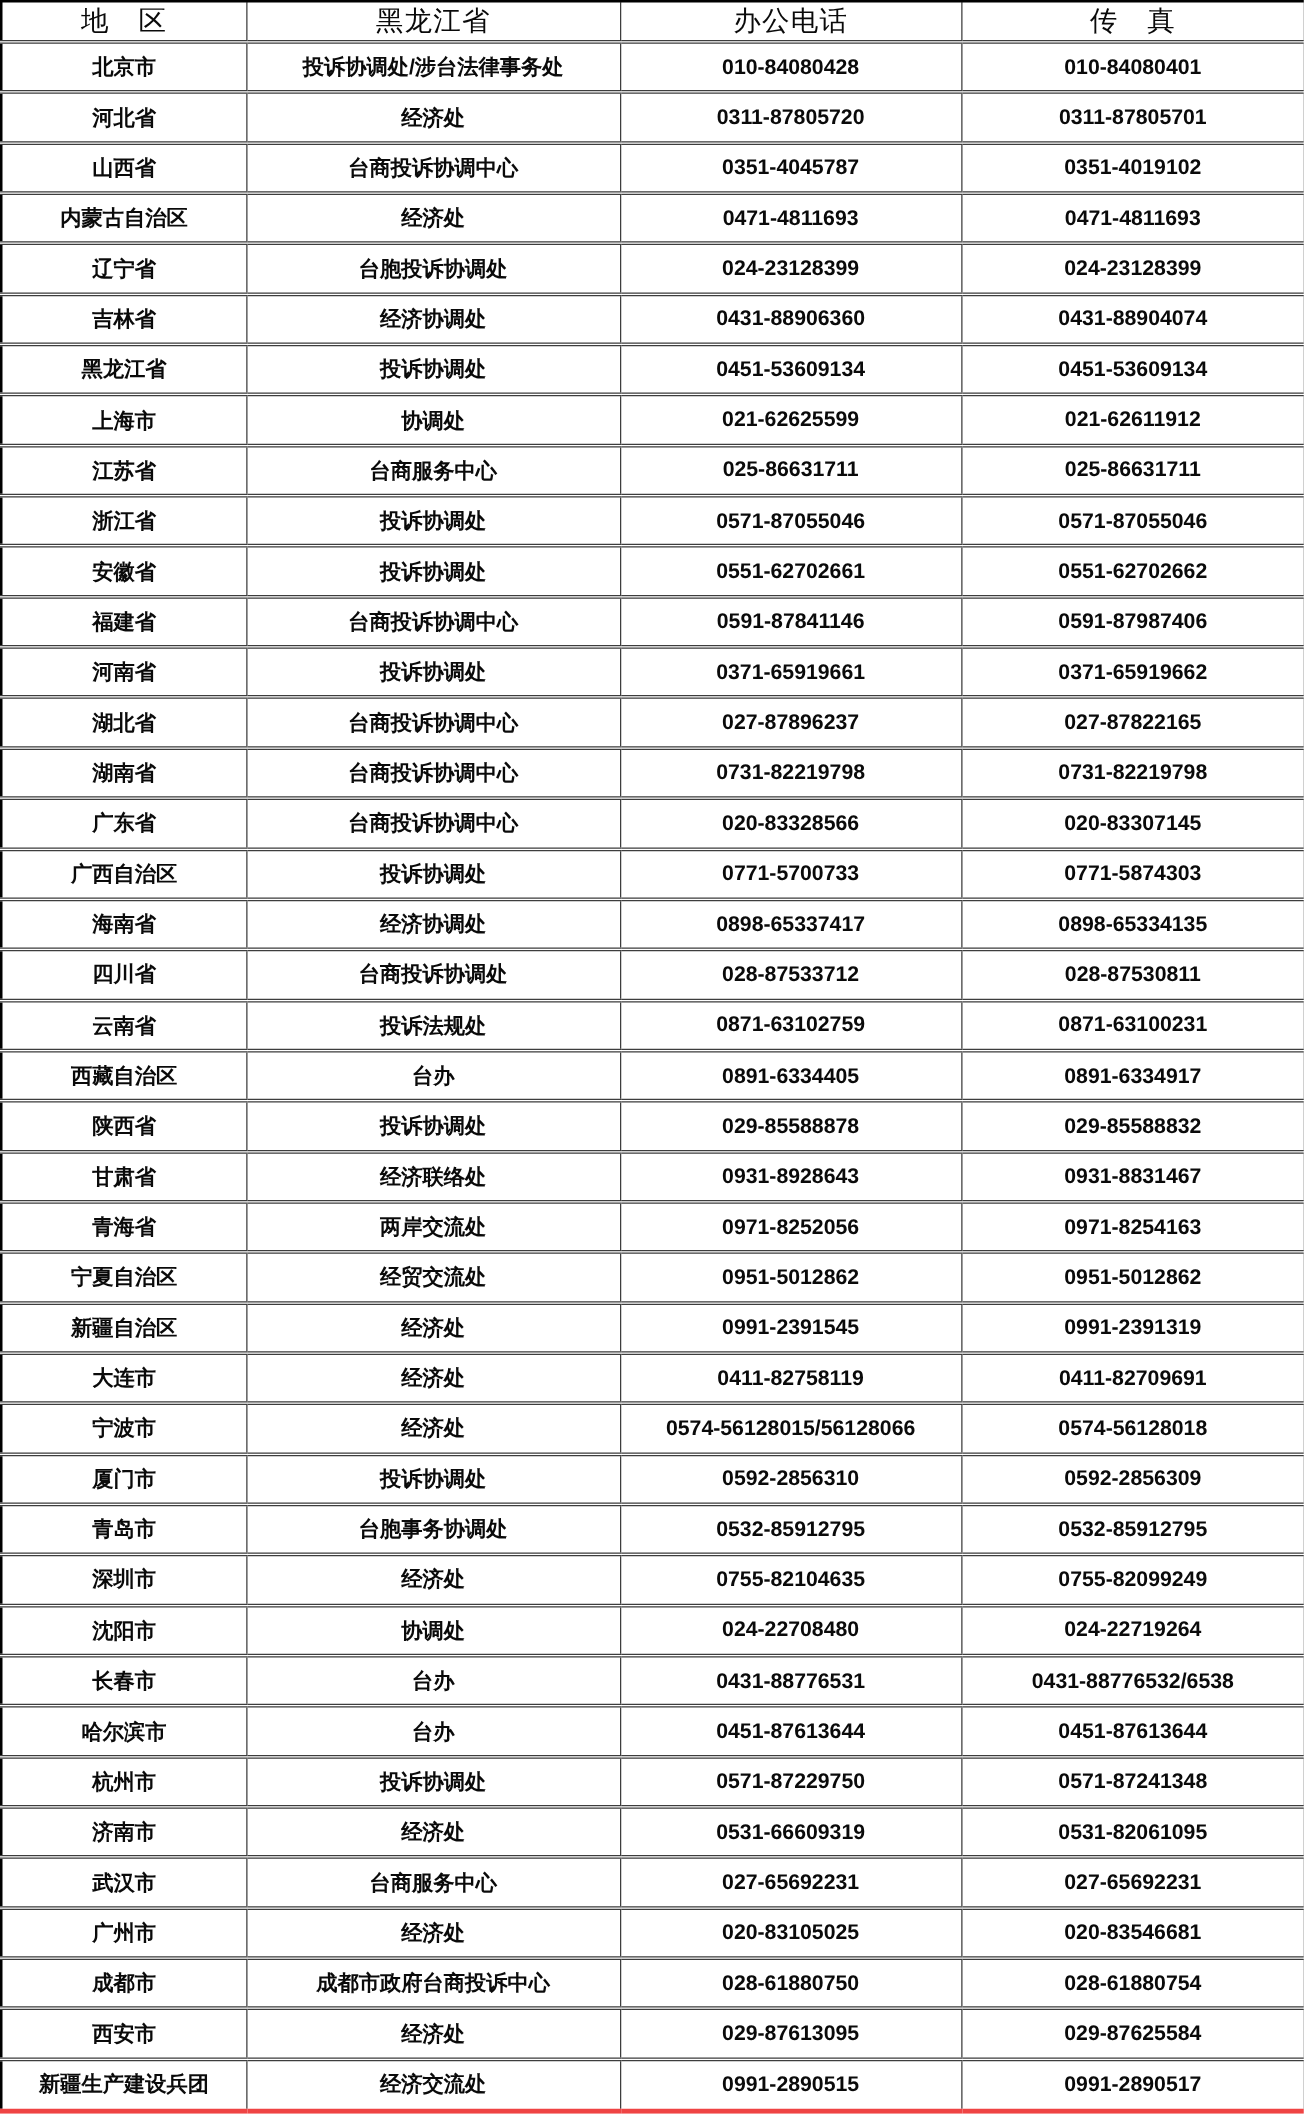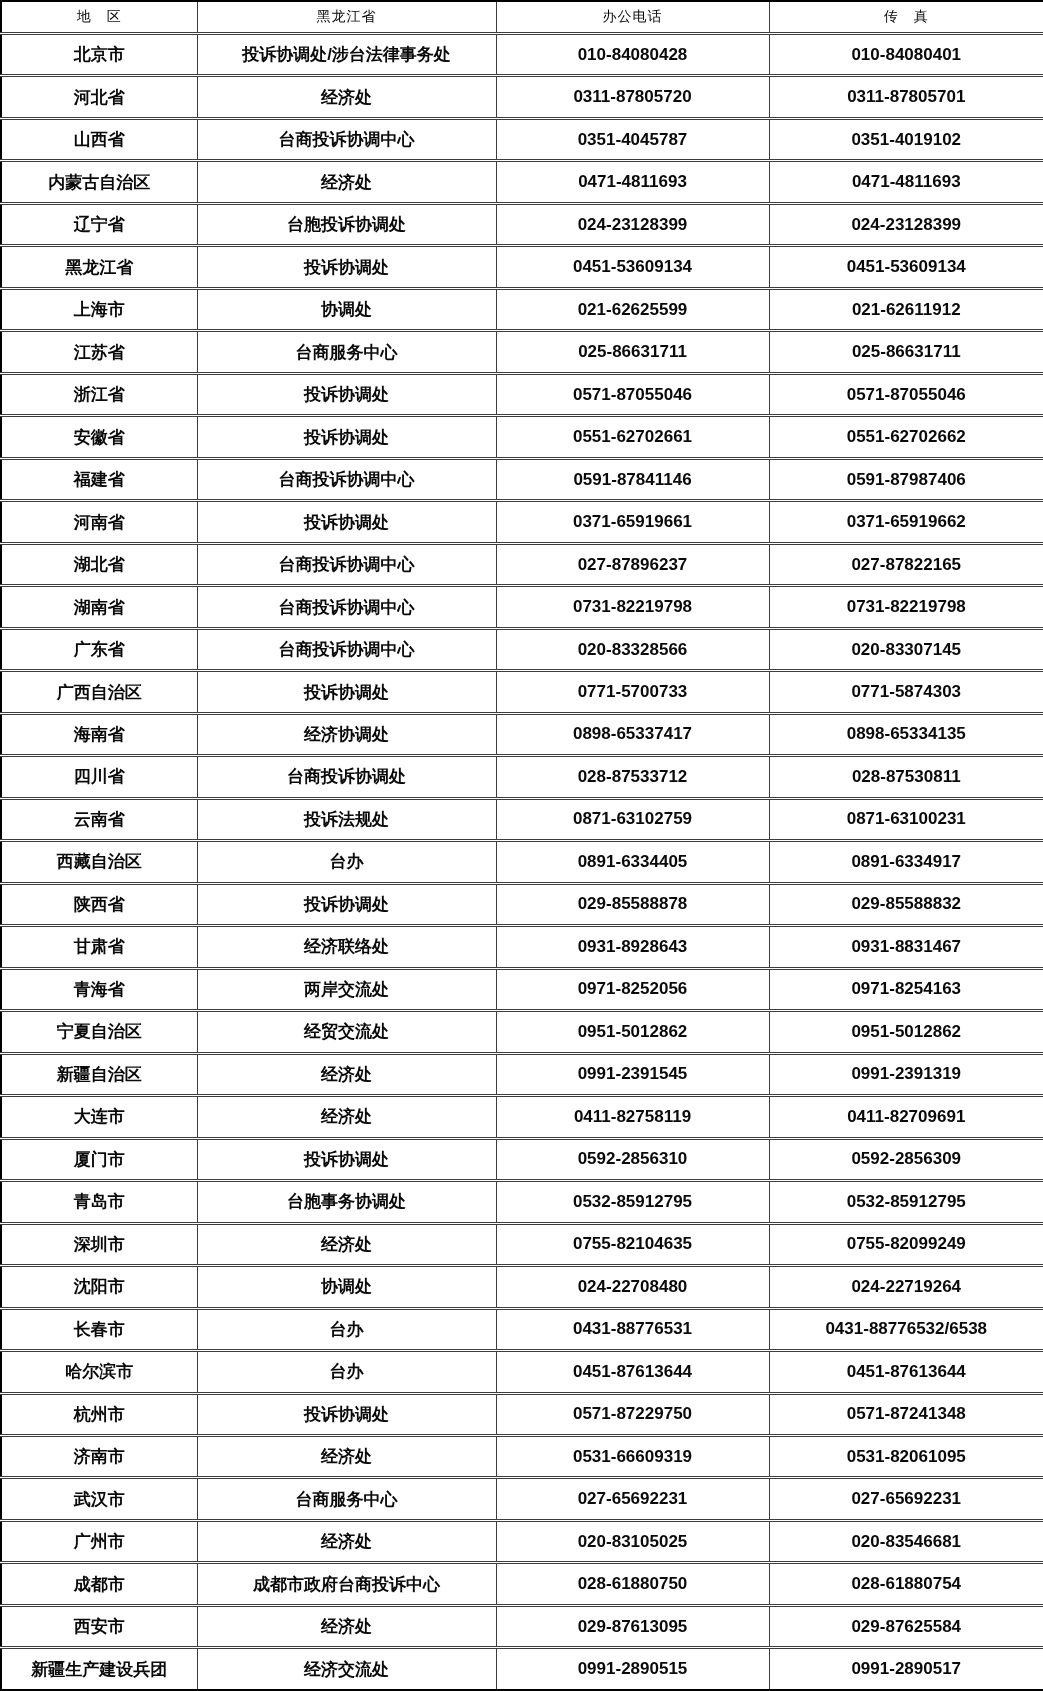--- a/index.html
+++ b/index.html
@@ -14,42 +14,42 @@
   table.contact-table {
     border-collapse: collapse;
     table-layout: fixed;
     width: 1043px;
     height: 1691px;
     border: 2px solid #000000;
     background: #ffffff;
   }
   table.contact-table th {
     font-weight: normal;
-    font-size: 14px;
+    font-size: 22px;
     text-align: center;
     vertical-align: middle;
     height: 30px;
     border: 1px solid #3d3d3d;
     border-bottom: 3px double #3d3d3d;
     padding: 0 2px;
     letter-spacing: 1px;
   }
   table.contact-table td {
     font-weight: bold;
     font-size: 17px;
     text-align: center;
     vertical-align: middle;
     border: 1px solid #3d3d3d;
     border-bottom: 3px double #3d3d3d;
     padding: 0 2px;
     overflow: hidden;
     white-space: nowrap;
   }
   table.contact-table tbody tr:last-child td {
-    border-bottom: 1px solid #ef4444;
+    border-bottom: 4px solid #ef4444;
   }
 </style>
 </head>
 <body>
 
 <table class="contact-table">
   <colgroup>
     <col style="width:196px">
     <col style="width:299px">
     <col style="width:273px">
@@ -88,20 +88,26 @@
     <td>0471-4811693</td>
     <td>0471-4811693</td>
   </tr>
       <tr>
     <td>辽宁省</td>
     <td>台胞投诉协调处</td>
     <td>024-23128399</td>
     <td>024-23128399</td>
   </tr>
       <tr>
+    <td>吉林省</td>
+    <td>经济协调处</td>
+    <td>0431-88906360</td>
+    <td>0431-88904074</td>
+  </tr>
+      <tr>
     <td>黑龙江省</td>
     <td>投诉协调处</td>
     <td>0451-53609134</td>
     <td>0451-53609134</td>
   </tr>
       <tr>
     <td>上海市</td>
     <td>协调处</td>
     <td>021-62625599</td>
     <td>021-62611912</td>
@@ -214,20 +220,26 @@
     <td>0991-2391545</td>
     <td>0991-2391319</td>
   </tr>
       <tr>
     <td>大连市</td>
     <td>经济处</td>
     <td>0411-82758119</td>
     <td>0411-82709691</td>
   </tr>
       <tr>
+    <td>宁波市</td>
+    <td>经济处</td>
+    <td>0574-56128015/56128066</td>
+    <td>0574-56128018</td>
+  </tr>
+      <tr>
     <td>厦门市</td>
     <td>投诉协调处</td>
     <td>0592-2856310</td>
     <td>0592-2856309</td>
   </tr>
       <tr>
     <td>青岛市</td>
     <td>台胞事务协调处</td>
     <td>0532-85912795</td>
     <td>0532-85912795</td>

